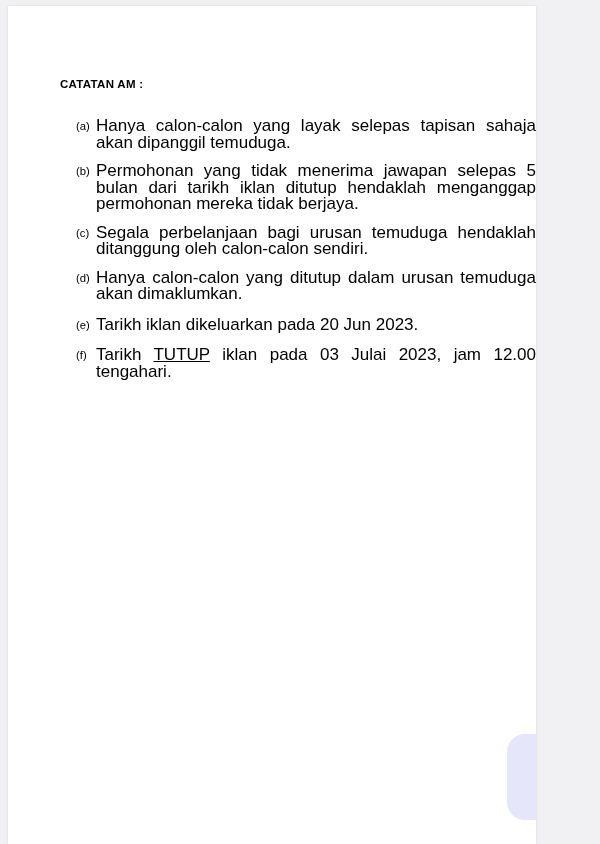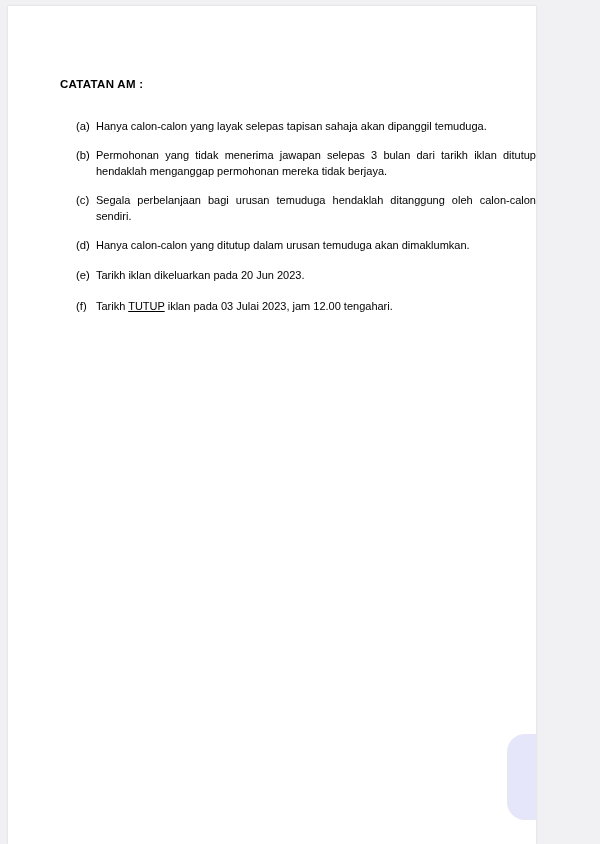--- a/index.html
+++ b/index.html
@@ -53,21 +53,21 @@
   .note-marker {
     flex: 0 0 auto;
     width: 20px;
     font-size: 11.3px;
     line-height: 16.5px;
     color: #000;
     text-align: left;
   }
   .note-text {
     flex: 1 1 auto;
-    font-size: 11px;
+    font-size: 17px;
     line-height: 16.5px;
     color: #000;
     text-align: justify;
   }
   .note.bold .note-text,
   .note.bold .note-marker {
     font-weight: normal;
   }
   .note.bold .note-text {
     font-weight: normal;
@@ -106,21 +106,21 @@
 
     <div class="notes">
 
       <div class="note">
         <span class="note-marker">(a)</span>
         <span class="note-text">Hanya calon-calon yang layak selepas tapisan sahaja akan dipanggil temuduga.</span>
       </div>
 
       <div class="note">
         <span class="note-marker">(b)</span>
-        <span class="note-text">Permohonan yang tidak menerima jawapan selepas 3 bulan dari tarikh iklan ditutup hendaklah menganggap permohonan mereka tidak berjaya.</span>
+        <span class="note-text">Permohonan yang tidak menerima jawapan selepas 5 bulan dari tarikh iklan ditutup hendaklah menganggap permohonan mereka tidak berjaya.</span>
       </div>
 
       <div class="note">
         <span class="note-marker">(c)</span>
         <span class="note-text">Segala perbelanjaan bagi urusan temuduga hendaklah ditanggung oleh calon-calon sendiri.</span>
       </div>
 
       <div class="note spacer-b">
         <span class="note-marker">(d)</span>
         <span class="note-text">Hanya calon-calon yang ditutup dalam urusan temuduga akan dimaklumkan.</span>

